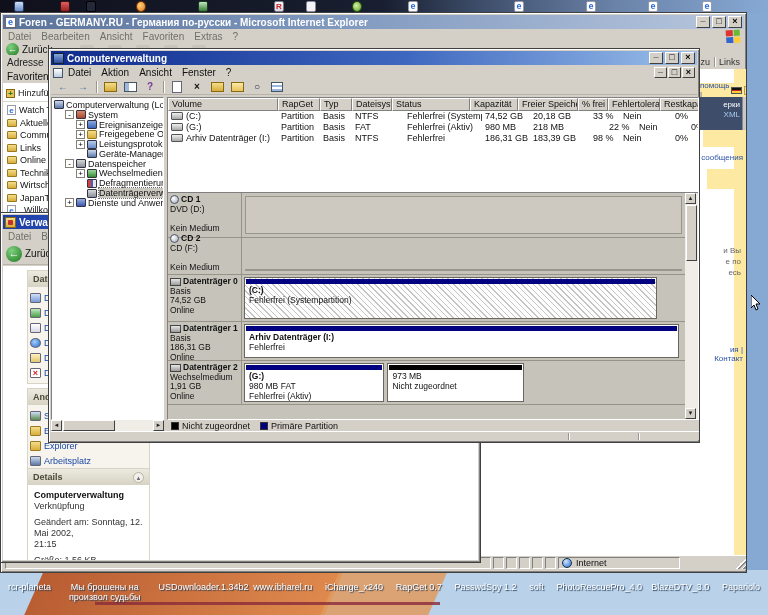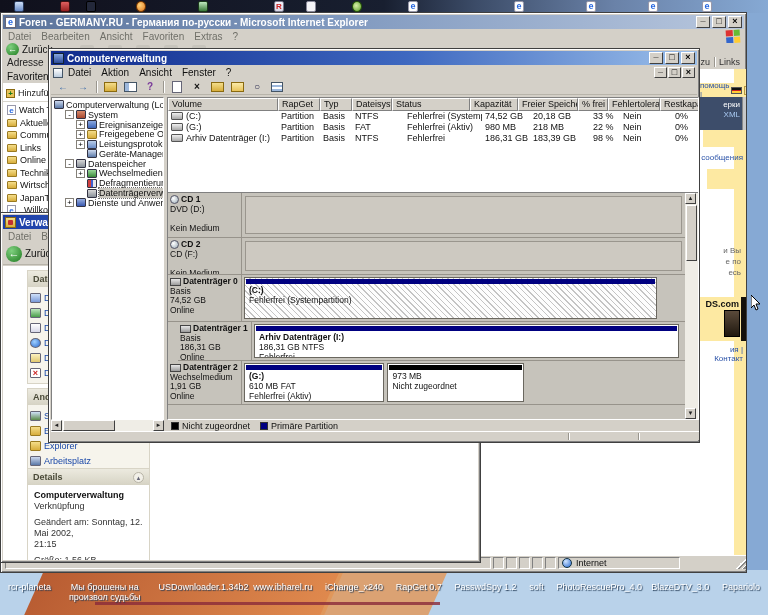--- a/index.html
+++ b/index.html
@@ -377,25 +377,20 @@
         <div class="pg-dark-sb"></div>
       </div>
       <div class="pg-y1"></div>
       <div class="pg-msg">сообщения</div>
       <div class="pg-y2"></div>
       <div class="pg-lines" id="pg-lines">
           <div>и Вы</div>
           <div>е по</div>
           <div>есь</div>
         </div>
-      <div class="pg-brand">
-        <b>DS.com</b>
-        <span class="pg-photo"></span>
-        <span class="pg-blackbar"></span>
-      </div>
       <div class="pg-links">ия | Контакт</div>
     </div>
   </div>
 
   <div id="ie-status">
     <span class="st-pane st-main"></span>
     <span class="seg"></span>
     <span class="seg"></span>
     <span class="seg"></span>
     <span class="seg"></span>
@@ -651,21 +646,21 @@
           <span class="vc" style="width: 56px;">0%</span>
         </div>
         <div class="vrow">
           <span class="vc" style="width: 110px;"><span class="vi"></span><span>(G:)</span></span>
           <span class="vc" style="width: 42px;">Partition</span>
           <span class="vc" style="width: 32px;">Basis</span>
           <span class="vc" style="width: 52px;">FAT</span>
           <span class="vc" style="width: 78px;">Fehlerfrei (Aktiv)</span>
           <span class="vc" style="width: 48px;">980 MB</span>
           <span class="vc" style="width: 60px;">218 MB</span>
-          <span class="vc" style="width: 30px;">22 %</span>
+          <span class="vc" style="width: 30px; margin-left: 16px;">22 %</span>
           <span class="vc" style="width: 52px;">Nein</span>
           <span class="vc" style="width: 56px;">0%</span>
         </div>
         <div class="vrow">
           <span class="vc" style="width: 110px;"><span class="vi"></span><span>Arhiv Datenträger (I:)</span></span>
           <span class="vc" style="width: 42px;">Partition</span>
           <span class="vc" style="width: 32px;">Basis</span>
           <span class="vc" style="width: 52px;">NTFS</span>
           <span class="vc" style="width: 78px;">Fehlerfrei</span>
           <span class="vc" style="width: 48px;">186,31 GB</span>
@@ -684,21 +679,21 @@
                 <b>CD 1</b>
               </div>
               <div>DVD (D:)</div>
               <div>&nbsp;</div>
               <div>Kein Medium</div>
             </div>
             <div class="g-area">
               <div class="g-empty"></div>
             </div>
           </div>
-          <div class="g-row" style="height: 37px;">
+          <div class="g-row" style="height: 37px; align-items: flex-end;">
             <div class="g-label">
               <div class="g-name">
                 <span class="gi gi-cd"></span>
                 <b>CD 2</b>
               </div>
               <div>CD (F:)</div>
               <div>&nbsp;</div>
               <div>Kein Medium</div>
             </div>
             <div class="g-area">
@@ -718,57 +713,56 @@
             <div class="g-area">
               <div class="part part-hatch" style="width: 94%;">
                 <div class="part-stripe" style="background: rgb(0, 0, 128);"></div>
                 <div class="part-tx">
                   <b>(C:)</b>
                   <div>Fehlerfrei (Systempartition)</div>
                 </div>
               </div>
             </div>
           </div>
-          <div class="g-row" style="height: 39px; margin-left: 10px;">
+          <div class="g-row" style="height: 39px;">
             <div class="g-label">
               <div class="g-name">
                 <span class="gi gi-disk"></span>
                 <b>Datenträger 1</b>
               </div>
               <div>Basis</div>
               <div>186,31 GB</div>
               <div>Online</div>
             </div>
             <div class="g-area">
               <div class="part" style="width: 99%;">
                 <div class="part-stripe" style="background: rgb(0, 0, 128);"></div>
                 <div class="part-tx">
                   <b>Arhiv Datenträger (I:)</b>
-                  <div>186,31 GB NTFS</div>
                   <div>Fehlerfrei</div>
                 </div>
               </div>
             </div>
           </div>
           <div class="g-row" style="height: 44px;">
             <div class="g-label">
               <div class="g-name">
                 <span class="gi gi-removable"></span>
                 <b>Datenträger 2</b>
               </div>
               <div>Wechselmedium</div>
               <div>1,91 GB</div>
               <div>Online</div>
             </div>
             <div class="g-area">
               <div class="part" style="width: 32%;">
                 <div class="part-stripe" style="background: rgb(0, 0, 128);"></div>
                 <div class="part-tx">
                   <b>(G:)</b>
-                  <div>610 MB FAT</div>
+                  <div>980 MB FAT</div>
                   <div>Fehlerfrei (Aktiv)</div>
                 </div>
               </div>
               <div class="part" style="width: 31%;">
                 <div class="part-stripe" style="background: rgb(0, 0, 0);"></div>
                 <div class="part-tx">
                   <div>973 MB</div>
                   <div>Nicht zugeordnet</div>
                 </div>
               </div>

